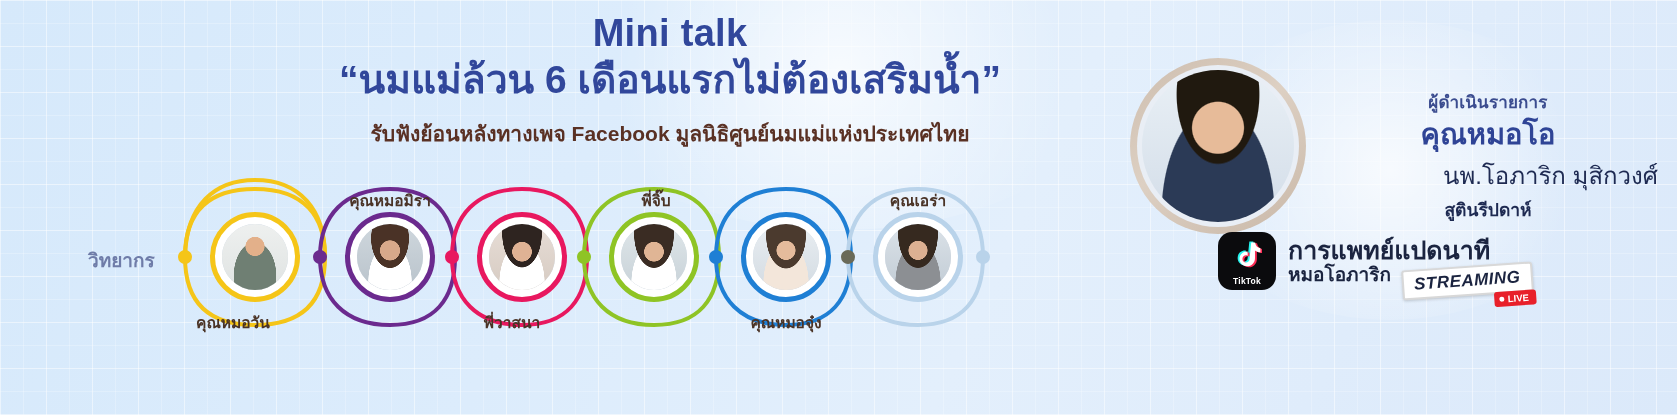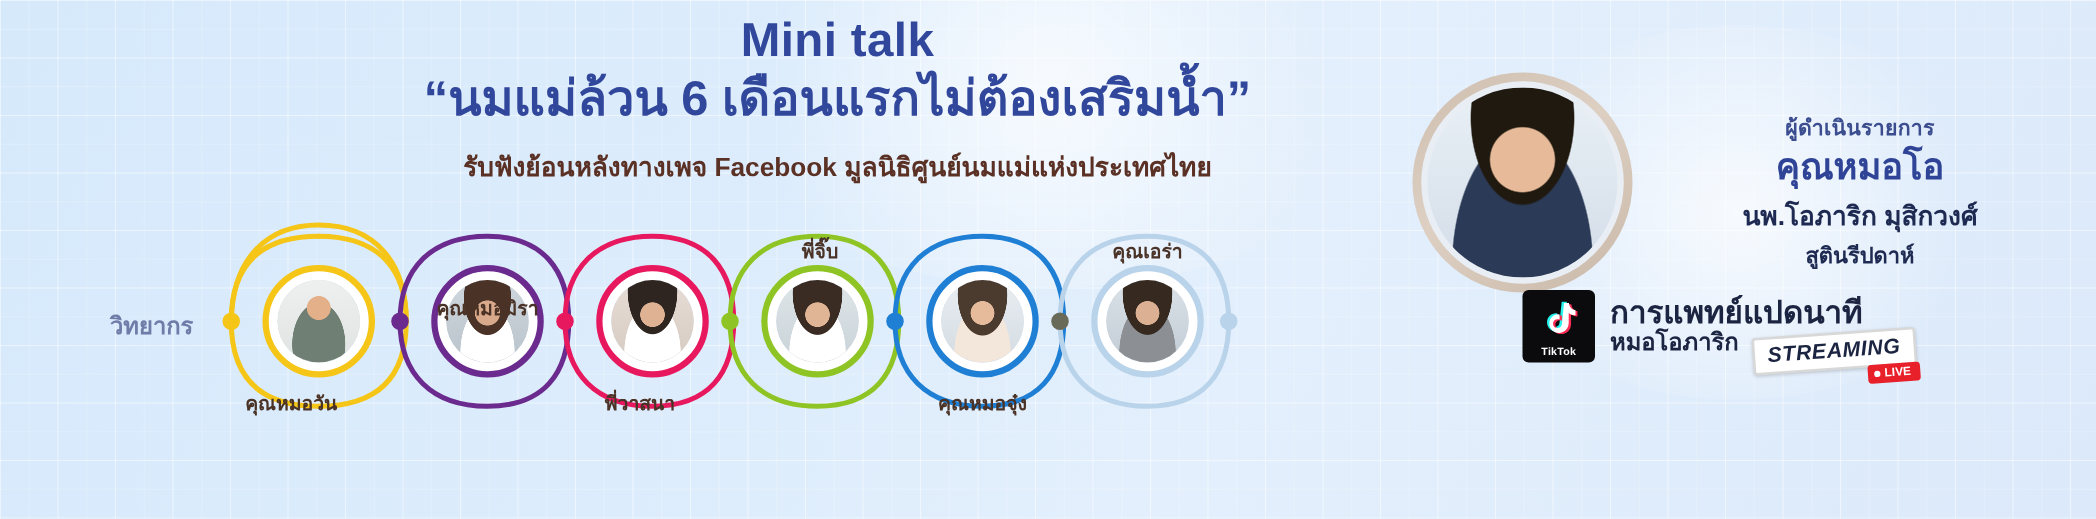--- a/index.html
+++ b/index.html
@@ -70,27 +70,27 @@
     position:absolute;inset:0;border-radius:50%;
     background:linear-gradient(145deg,#cdbdae,#ddd0c3 45%,#c9b8a8);
   }
   #host .ring2{position:absolute;inset:7px;border-radius:50%;background:#e9eef5;}
   #host .photo{
     position:absolute;inset:12px;border-radius:50%;overflow:hidden;background:#e6edf4;
   }
   .host-text{position:absolute;left:1318px;top:88px;width:340px;text-align:center;z-index:6;}
   .h-role{font-size:17px;font-weight:bold;color:#3b4c8f;letter-spacing:.2px;}
   .h-name{font-size:29px;font-weight:bold;color:#2f4496;margin-top:4px;line-height:1.1;}
-  .h-line1{font-size:21px;font-weight:bold;color:#1e2a52;margin-top:5px;}
+  .h-line1{font-size:24px;font-weight:normal;color:#1e2a52;margin-top:5px;text-align:right;}
   .h-line2{font-size:17.5px;font-weight:bold;color:#1e2a52;margin-top:1px;}
 
   
   #tiktok-row{position:absolute;left:1218px;top:232px;display:flex;align-items:center;z-index:6;}
   .tt-logo{
-    width:58px;height:58px;border-radius:5px;background:#0b0b0d;
+    width:58px;height:58px;border-radius:14px;background:#0b0b0d;
     position:relative;flex:0 0 auto;
   }
   .tt-note{position:absolute;left:14px;top:8px;width:30px;height:32px;}
   .tt-cap{
     position:absolute;left:0;right:0;bottom:4px;text-align:center;
     color:#fff;font-size:8.5px;font-weight:bold;letter-spacing:.2px;
   }
   .tt-text{margin-left:12px;}
   .tt-l1{font-size:25px;font-weight:bold;color:#1b2440;line-height:1.15;}
   .tt-l2{font-size:19px;font-weight:bold;color:#1b2440;line-height:1.15;}
@@ -177,21 +177,21 @@
 
   <div class="avatar" style="left:390px;top:257px;width:90px;height:90px;border:5px solid #6b2a8e;">
     <div class="inner" style="inset:4px;border:3px solid #ffffff;">
       <div class="face" style="background:
            radial-gradient(circle at 50% 40%, #d8a98b 0 19%, transparent 20%),
            radial-gradient(ellipse at 50% 22%, #4a3226 0 40%, transparent 41%),
            radial-gradient(ellipse at 50% 88%, #ffffff 0 46%, transparent 47%),
            linear-gradient(180deg,#cfd7dd,#b9c3cb);"></div>
     </div>
   </div>
-  <div class="spk-label" style="left:390px;top:188px;margin-top:46px;">คุณหมอมิรา</div>
+  <div class="spk-label" style="left:390px;top:188px;">คุณหมอมิรา</div>
 
   <div class="avatar" style="left:522px;top:257px;width:90px;height:90px;border:5px solid #e8185f;">
     <div class="inner" style="inset:4px;border:3px solid #ffffff;">
       <div class="face" style="background:
            radial-gradient(circle at 50% 42%, #dfb294 0 19%, transparent 20%),
            radial-gradient(ellipse at 50% 14%, #2e2420 0 42%, transparent 43%),
            radial-gradient(ellipse at 50% 90%, #ffffff 0 48%, transparent 49%),
            linear-gradient(180deg,#e7ddd6,#d6cbc2);"></div>
     </div>
   </div>

